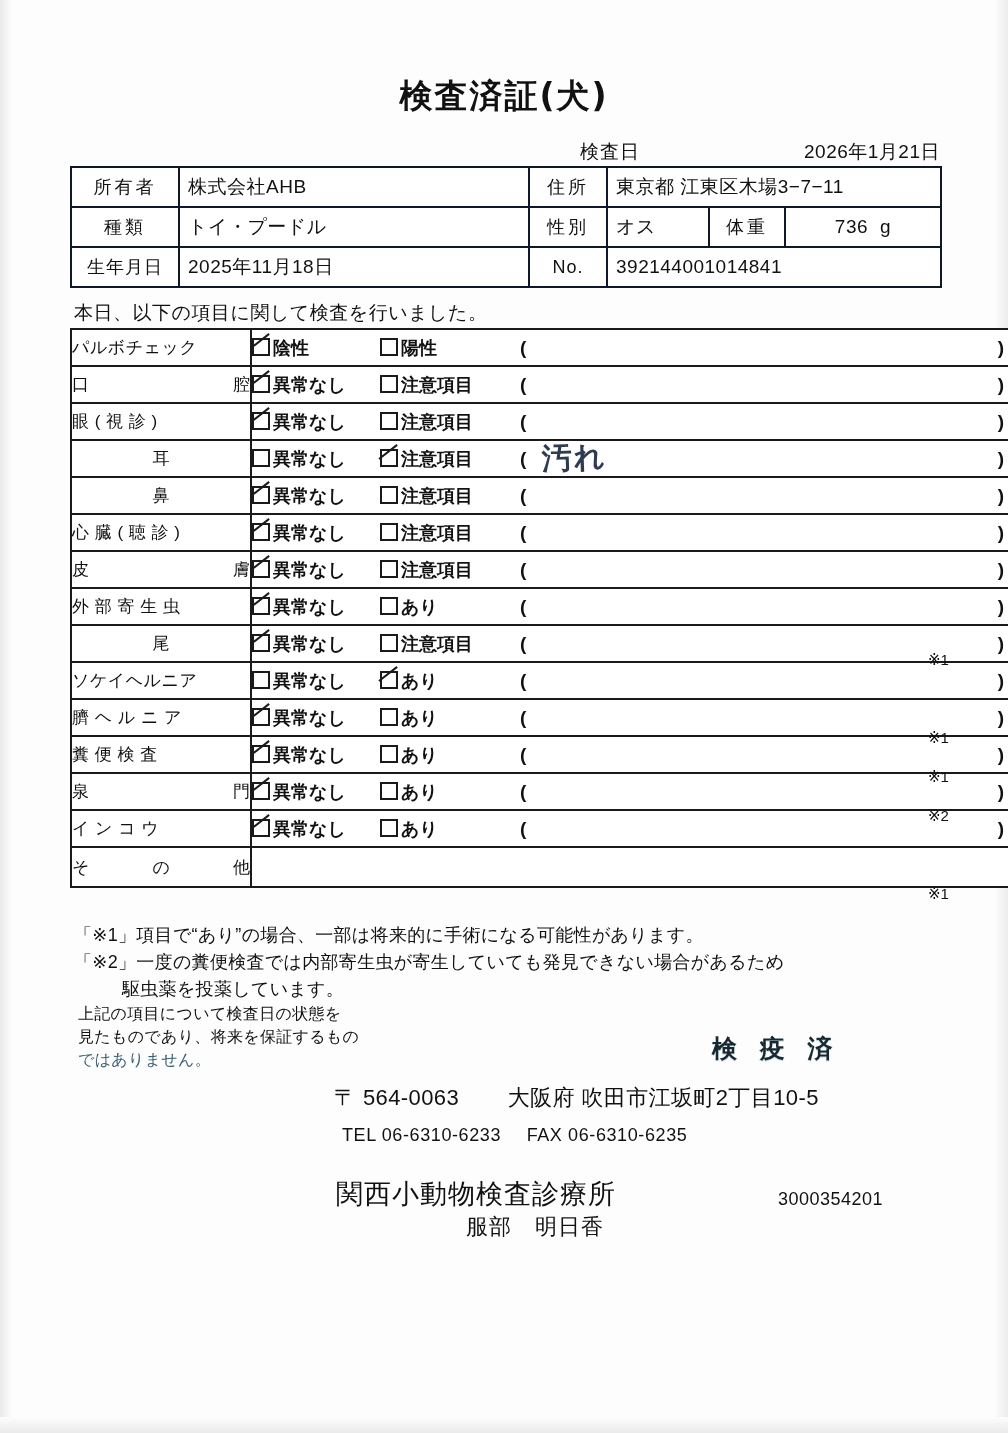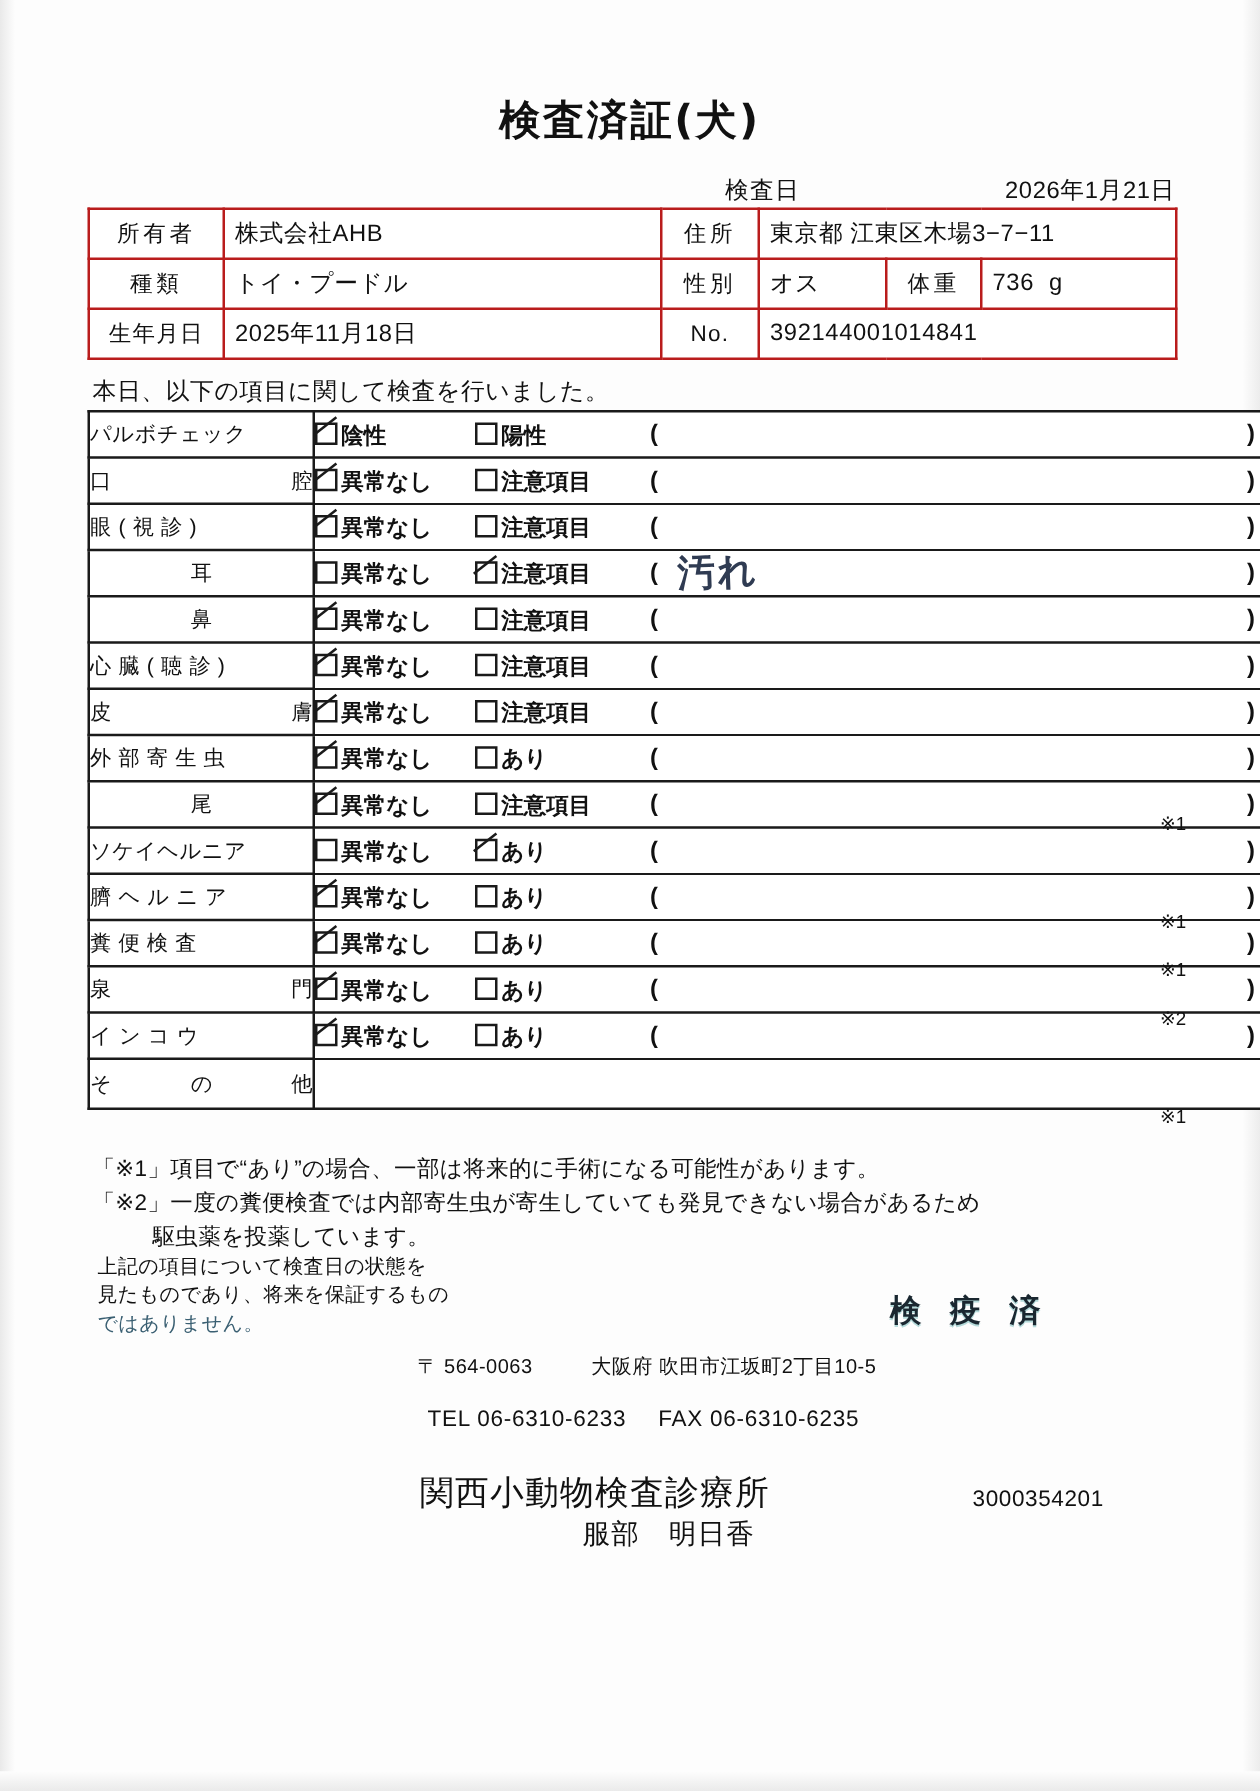--- a/index.html
+++ b/index.html
@@ -77,39 +77,39 @@
   .info-table {
     position: absolute;
     left: 70px;
     top: 166px;
     width: 870px;
     border-collapse: collapse;
     table-layout: fixed;
     font-size: 19px;
   }
   .info-table td {
-    border: 2px solid #b91c1c;
+    border: 2px solid #0f172a;
     height: 38px;
     padding: 0 8px;
     vertical-align: middle;
     background: #ffffff;
   }
   .info-label {
     text-align: center;
     letter-spacing: 3px;
     white-space: nowrap;
     font-size: 18px;
   }
   .info-label.tight { letter-spacing: 1px; }
   .info-value {
     text-align: left;
     letter-spacing: 0.5px;
   }
   .weight-value {
-    text-align: left;
+    text-align: center;
     padding-right: 14px;
     letter-spacing: 0.5px;
     margin-left: 38px;
   }
   .weight-value .unit {
     display: inline-block;
     margin-left: 12px;
   }
 
   
@@ -260,21 +260,21 @@
     color: #1a2730;
     text-shadow: 0 1px 0 rgba(120,190,190,0.55);
     font-family: "DejaVu Sans", "Liberation Sans", sans-serif;
   }
 
   
   .postal-line {
     position: absolute;
     left: 334px;
     top: 1083px;
-    font-size: 16px;
+    font-size: 22px;
     letter-spacing: 0.4px;
   }
   .postal-line .addr { margin-left: 42px; }
   .tel-line {
     position: absolute;
     left: 342px;
     top: 1125px;
     font-size: 18px;
     letter-spacing: 0.6px;
   }

